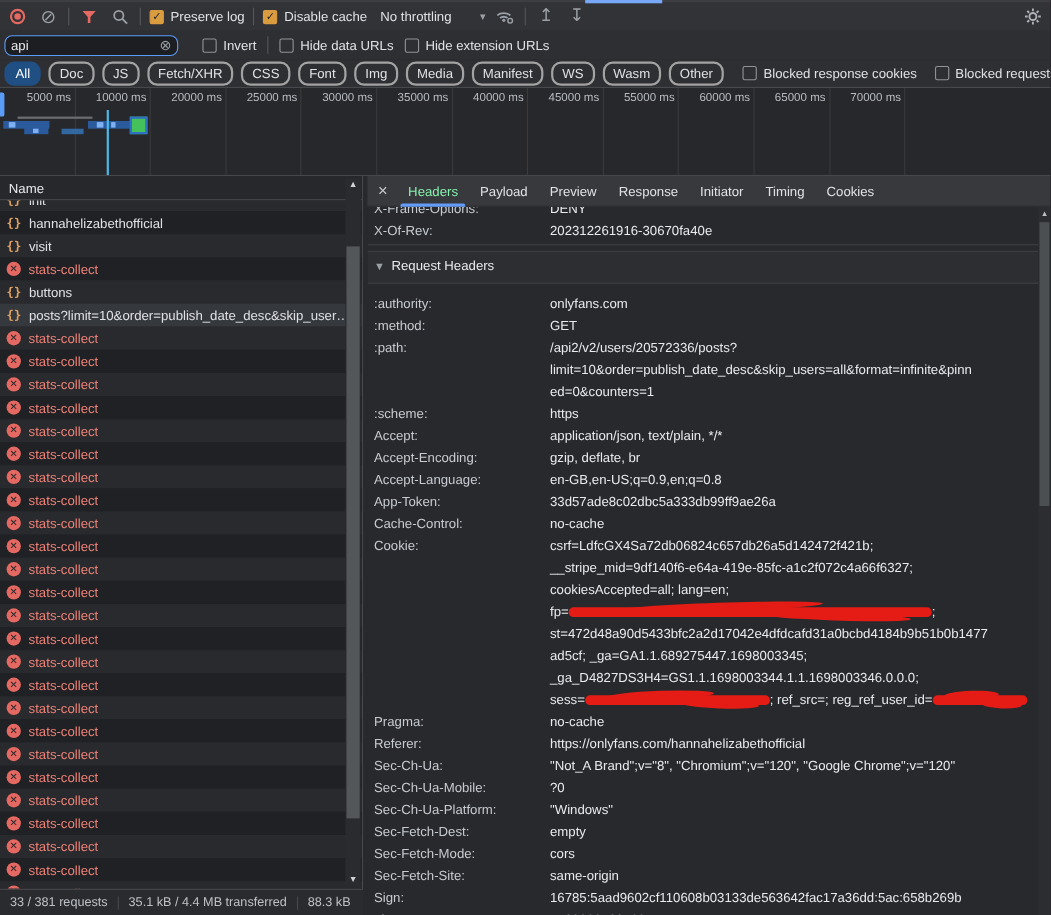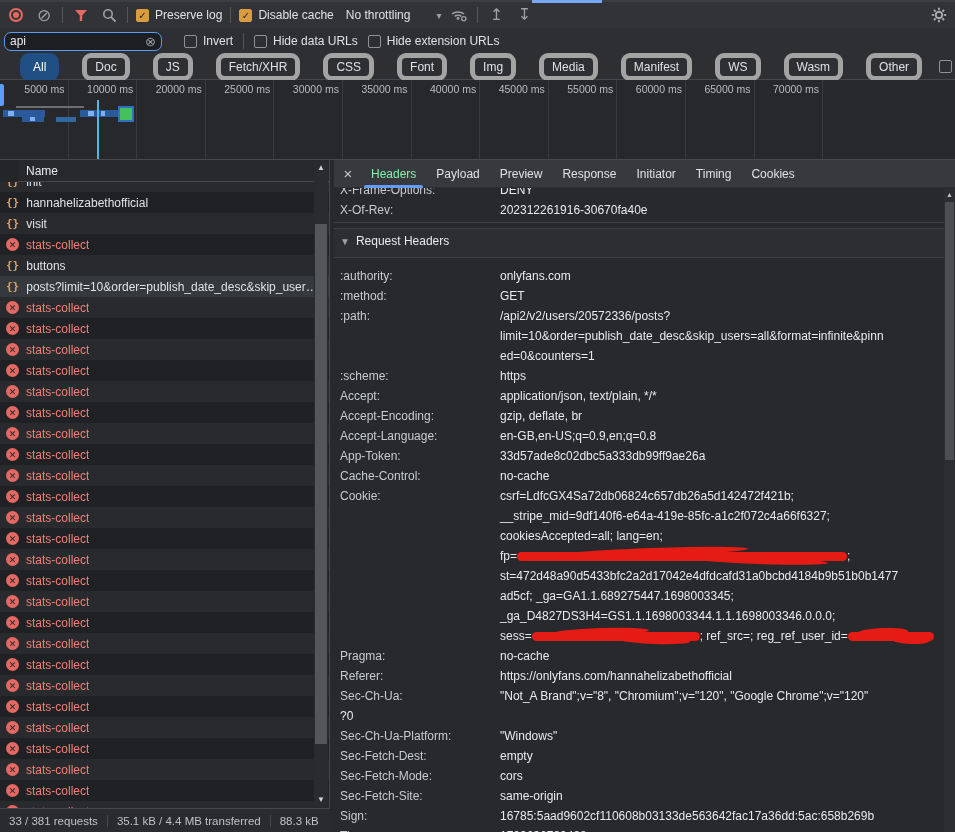--- a/index.html
+++ b/index.html
@@ -27,39 +27,39 @@
   #settings-right { margin-left:auto; }
   #top-blue-strip { position:absolute; left:532px; top:0; width:70px; height:3px; background:#78a7f7; z-index:5; }
 
   
   #filter-input { width:158px; height:19px; background:#1d1e21; border:1.5px solid #5a9cf8; border-radius:7px;
                   display:flex; align-items:center; padding:0 5px; gap:4px; }
   #filter-input .txt { flex:1; color:#e8eaed; }
   #filter-input .clear { color:#9aa0a6; font-size:13px; cursor:pointer; }
 
   
-  .pill { border:5px solid #a3a3a3; border-radius:9px; padding:2px 8px; color:#dfe1e5; cursor:pointer; white-space:nowrap;margin-left:16px; }
+  .pill { border:2px solid #a3a3a3; border-radius:9px; padding:2px 8px; color:#dfe1e5; cursor:pointer; white-space:nowrap; }
   .pill.sel { background:#204f84; border-color:#204f84; color:#ffffff; }
   #pill-checks { display:flex; gap:16px; margin-left:10px; }
 
   
   #overview { position:absolute; left:0; top:80px; width:955px; height:80px; background:#27282b;
               border-bottom:1px solid #47484c; overflow:hidden; }
   #ov-ticks { display:flex; height:100%; }
   .tick { flex:0 0 68.6px; border-right:1px solid #3a3b3e; text-align:right;
           font-size:10.5px; color:#b8bcc2; padding:3px 3px 0 0; }
   .ov-bar { position:absolute; }
   #ov-cursor { position:absolute; width:2px; background:#4db8e8; }
   #ov-handle { position:absolute; left:0; top:4px; width:4px; height:22px; background:#5a9cf8; border-radius:0 2px 2px 0; }
   #ov-green { position:absolute; border:2px solid #2f6fc4; background:#45c15c; }
 
   
   #leftpanel { position:absolute; left:0; top:160px; width:330px; height:672px; background:#242528;
                border-right:1px solid #47484c; }
-  #list-header { position:absolute; top:0; left:18px; right:0; height:22px; line-height:22px; padding-left:8px;
+  #list-header { position:absolute; top:0; left:0; right:0; height:22px; line-height:22px; padding-left:8px;
                  color:#e8eaed; border-bottom:1px solid #47484c; background:#27282b; z-index:2; }
   #list-rows { position:absolute; top:22px; bottom:24px; left:0; right:0; overflow:hidden; }
   .list-row { height:21px; display:flex; align-items:center; gap:7px; padding-left:6px; white-space:nowrap;
               overflow:hidden; cursor:pointer; }
   .list-row.alt { background:#292a2d; }
   .list-row.base { background:#202124; }
   .list-row.sel { background:#35383d; }
   .row-label { overflow:hidden; text-overflow:ellipsis; }
   .row-label.err { color:#ee8177; }
   .json-ic { color:#e0a264; font-family:"DejaVu Sans Mono",monospace; font-size:11px; font-weight:bold; flex:0 0 auto; }
@@ -504,20 +504,21 @@
           <div>https://onlyfans.com/hannahelizabethofficial</div>
         </span>
       </div>
       <div class="hrow">
         <span class="hkey">Sec-Ch-Ua:</span>
         <span class="hval">
           <div>"Not_A Brand";v="8", "Chromium";v="120", "Google Chrome";v="120"</div>
         </span>
       </div>
       <div class="hrow">
+        <span class="hkey">Sec-Ch-Ua-Mobile:</span>
         <span class="hval">
           <div>?0</div>
         </span>
       </div>
       <div class="hrow">
         <span class="hkey">Sec-Ch-Ua-Platform:</span>
         <span class="hval">
           <div>"Windows"</div>
         </span>
       </div>

